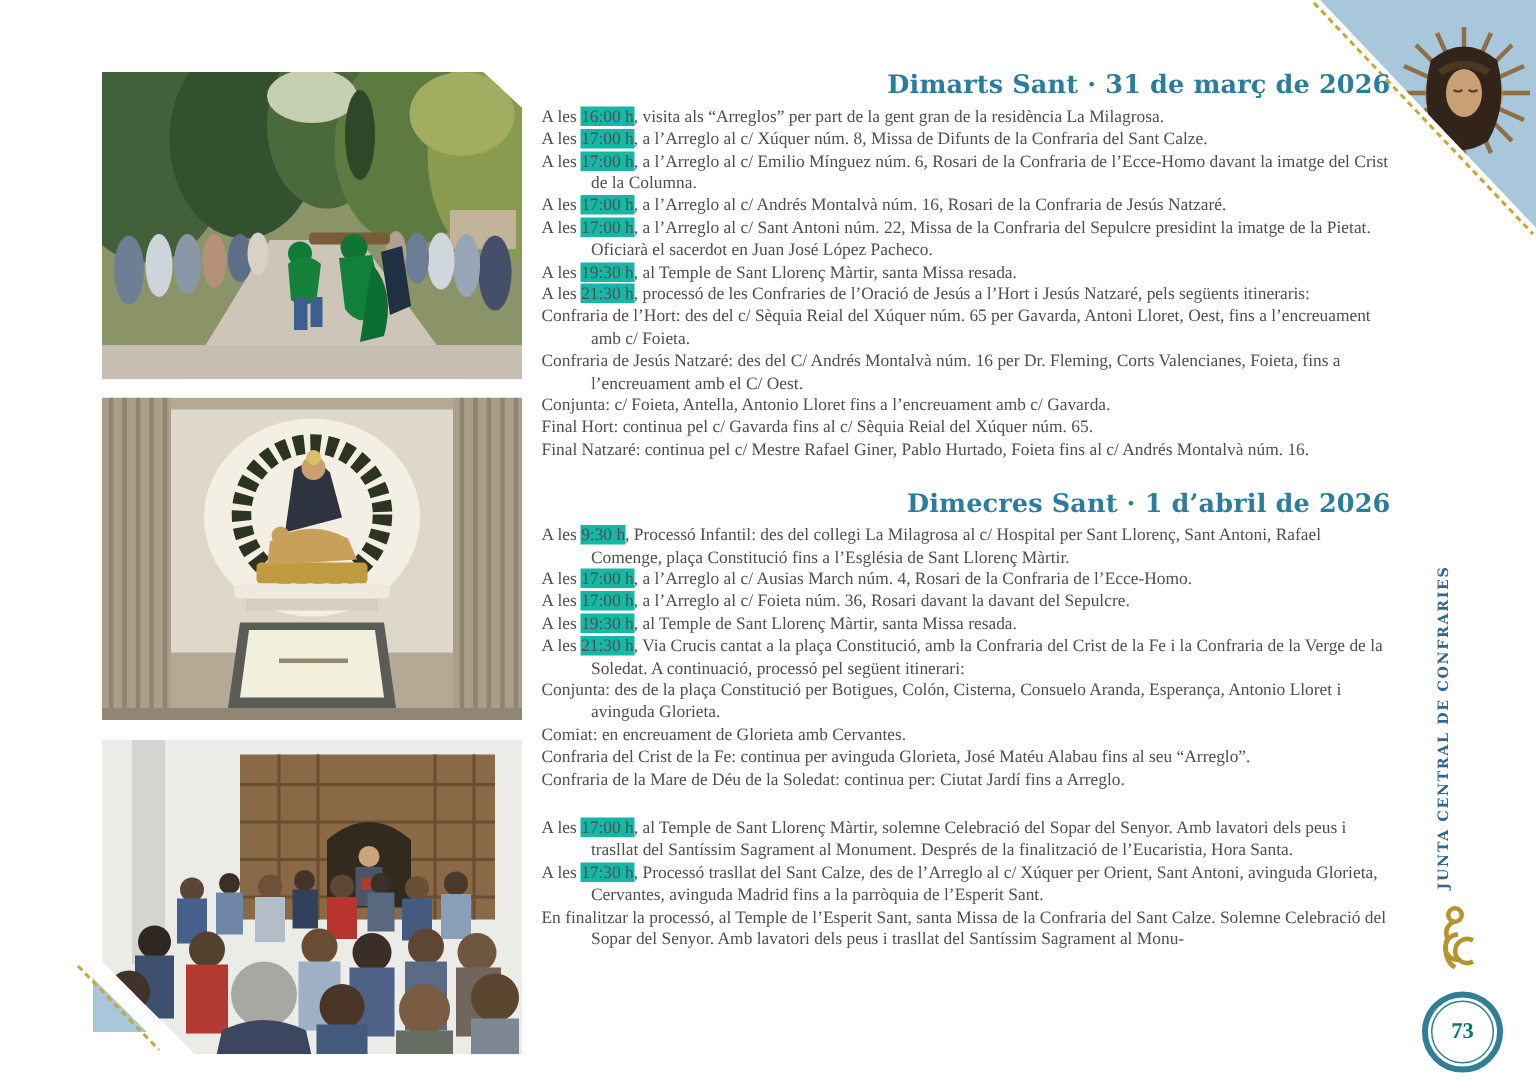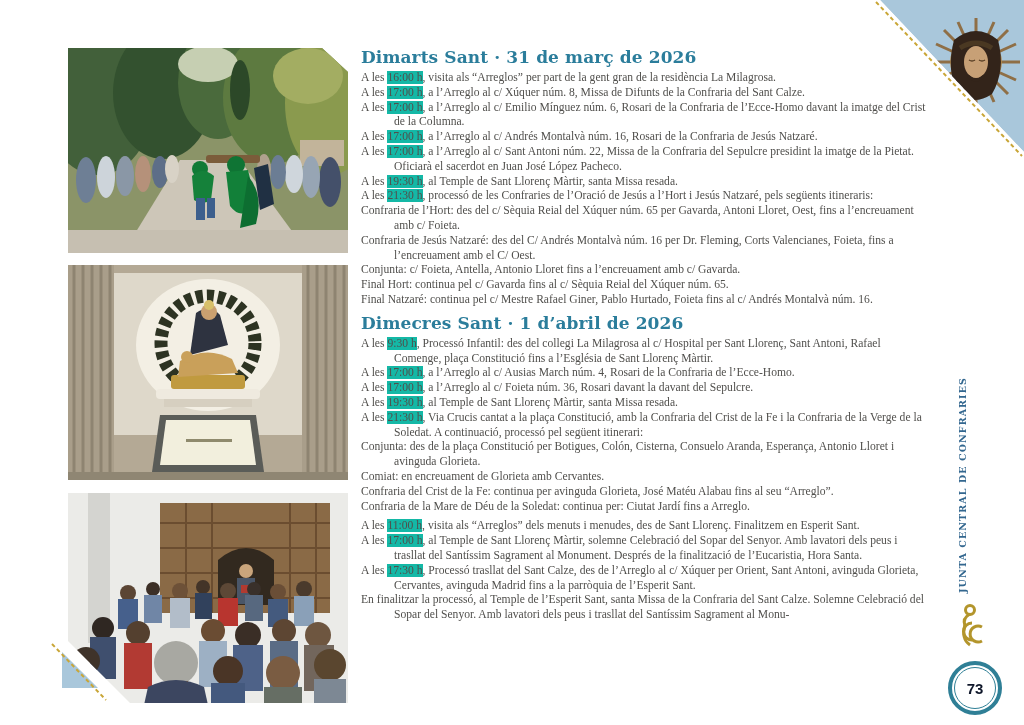--- a/index.html
+++ b/index.html
@@ -10,37 +10,37 @@
   .photo{position:absolute;left:68px;width:280px;overflow:hidden;}
   .photo svg{display:block;}
   #photo1{top:48px;height:205px;clip-path:polygon(0 0,254px 0,280px 24px,280px 100%,0 100%);}
   #photo2{top:265px;height:215px;}
   #photo3{top:493px;height:210px;clip-path:polygon(0 0,100% 0,100% 100%,62px 100%,0 148px);}
   .corner-deco3{position:absolute;left:38px;top:630px;width:90px;height:90px;pointer-events:none;}
 
   
   .events{position:absolute;left:361px;top:47px;width:566px;color:#504f4c;}
   .events h2{margin:0 0 4px 0;font-family:"DejaVu Serif",serif;font-weight:700;
-             font-size:17px;line-height:20px;color:#2b7d9b;letter-spacing:.1px;}
-  .events section + section{margin-top:5px;}
+             font-size:17px;line-height:20px;color:#2b7d9b;letter-spacing:.1px;text-align:right;}
+  .events section + section{margin-top:18px;}
   .entry{margin:0;font-size:11.6px;line-height:14.8px;padding-left:33px;text-indent:-33px;
          text-align:left;}
   .time{background:#14b8a6;}
 
   
   .vlabel{position:absolute;left:957px;top:433px;height:160px;
           writing-mode:vertical-rl;transform:rotate(180deg);
           font-family:"DejaVu Serif",serif;font-weight:700;font-size:9.5px;
           letter-spacing:1.1px;color:#33678f;white-space:nowrap;}
   .jcc-logo{position:absolute;left:954px;top:603px;width:32px;height:50px;}
   .pagenum{position:absolute;left:948px;top:661px;width:54px;height:54px;box-sizing:border-box;
            border:4px solid #2f7f96;border-radius:50%;}
   .pagenum-inner{position:absolute;inset:2px;border:1.5px solid #2f7f96;border-radius:50%;
            display:flex;align-items:center;justify-content:center;
-           font-family:Liberation Sans, sans-serif;font-weight:700;font-size:15px;color:#0f172a;}
+           font-family:Liberation Serif, serif;font-weight:700;font-size:15px;color:#0f766e;}
 
   
   .corner{position:absolute;left:876px;top:0;width:148px;height:156px;overflow:visible;}
 </style>
 </head>
 <body>
 
 <div class="page">
 
   <div class="photo" id="photo1">
@@ -236,21 +236,20 @@
           <p class="entry"><span>A les </span><span class="time">19:30 h</span><span>, al Temple de Sant Llorenç Màrtir, santa Missa resada.</span></p>
           <p class="entry"><span>A les </span><span class="time">21:30 h</span><span>, Via Crucis cantat a la plaça Constitució, amb la Confraria del Crist de la Fe i la Confraria de la Verge de la Soledat. A continuació, processó pel següent itinerari:</span></p>
           <p class="entry"><span>Conjunta: des de la plaça Constitució per Botigues, Colón, Cisterna, Consuelo Aranda, Esperança, Antonio Lloret i avinguda Glorieta.</span></p>
           <p class="entry"><span>Comiat: en encreuament de Glorieta amb Cervantes.</span></p>
           <p class="entry"><span>Confraria del Crist de la Fe: continua per avinguda Glorieta, José Matéu Alabau fins al seu “Arreglo”.</span></p>
           <p class="entry"><span>Confraria de la Mare de Déu de la Soledat: continua per: Ciutat Jardí fins a Arreglo.</span></p>
         </div>
     </section>
     <section>
       <div>
-          <p class="entry"><span>A les </span><span class="time">11:00 h</span><span>, visita als “Arreglos” dels menuts i menudes, des de Sant Llorenç. Finalitzem en Esperit Sant.</span></p>
           <p class="entry"><span>A les </span><span class="time">17:00 h</span><span>, al Temple de Sant Llorenç Màrtir, solemne Celebració del Sopar del Senyor. Amb lavatori dels peus i trasllat del Santíssim Sagrament al Monument. Després de la finalització de l’Eucaristia, Hora Santa.</span></p>
           <p class="entry"><span>A les </span><span class="time">17:30 h</span><span>, Processó trasllat del Sant Calze, des de l’Arreglo al c/ Xúquer per Orient, Sant Antoni, avinguda Glorieta, Cervantes, avinguda Madrid fins a la parròquia de l’Esperit Sant.</span></p>
           <p class="entry"><span>En finalitzar la processó, al Temple de l’Esperit Sant, santa Missa de la Confraria del Sant Calze. Solemne Celebració del Sopar del Senyor. Amb lavatori dels peus i trasllat del Santíssim Sagrament al Monu-</span></p>
         </div>
     </section>
   </div>
 
   <div class="vlabel">JUNTA CENTRAL DE CONFRARIES</div>
 
   <svg class="jcc-logo" viewBox="0 0 32 50">

